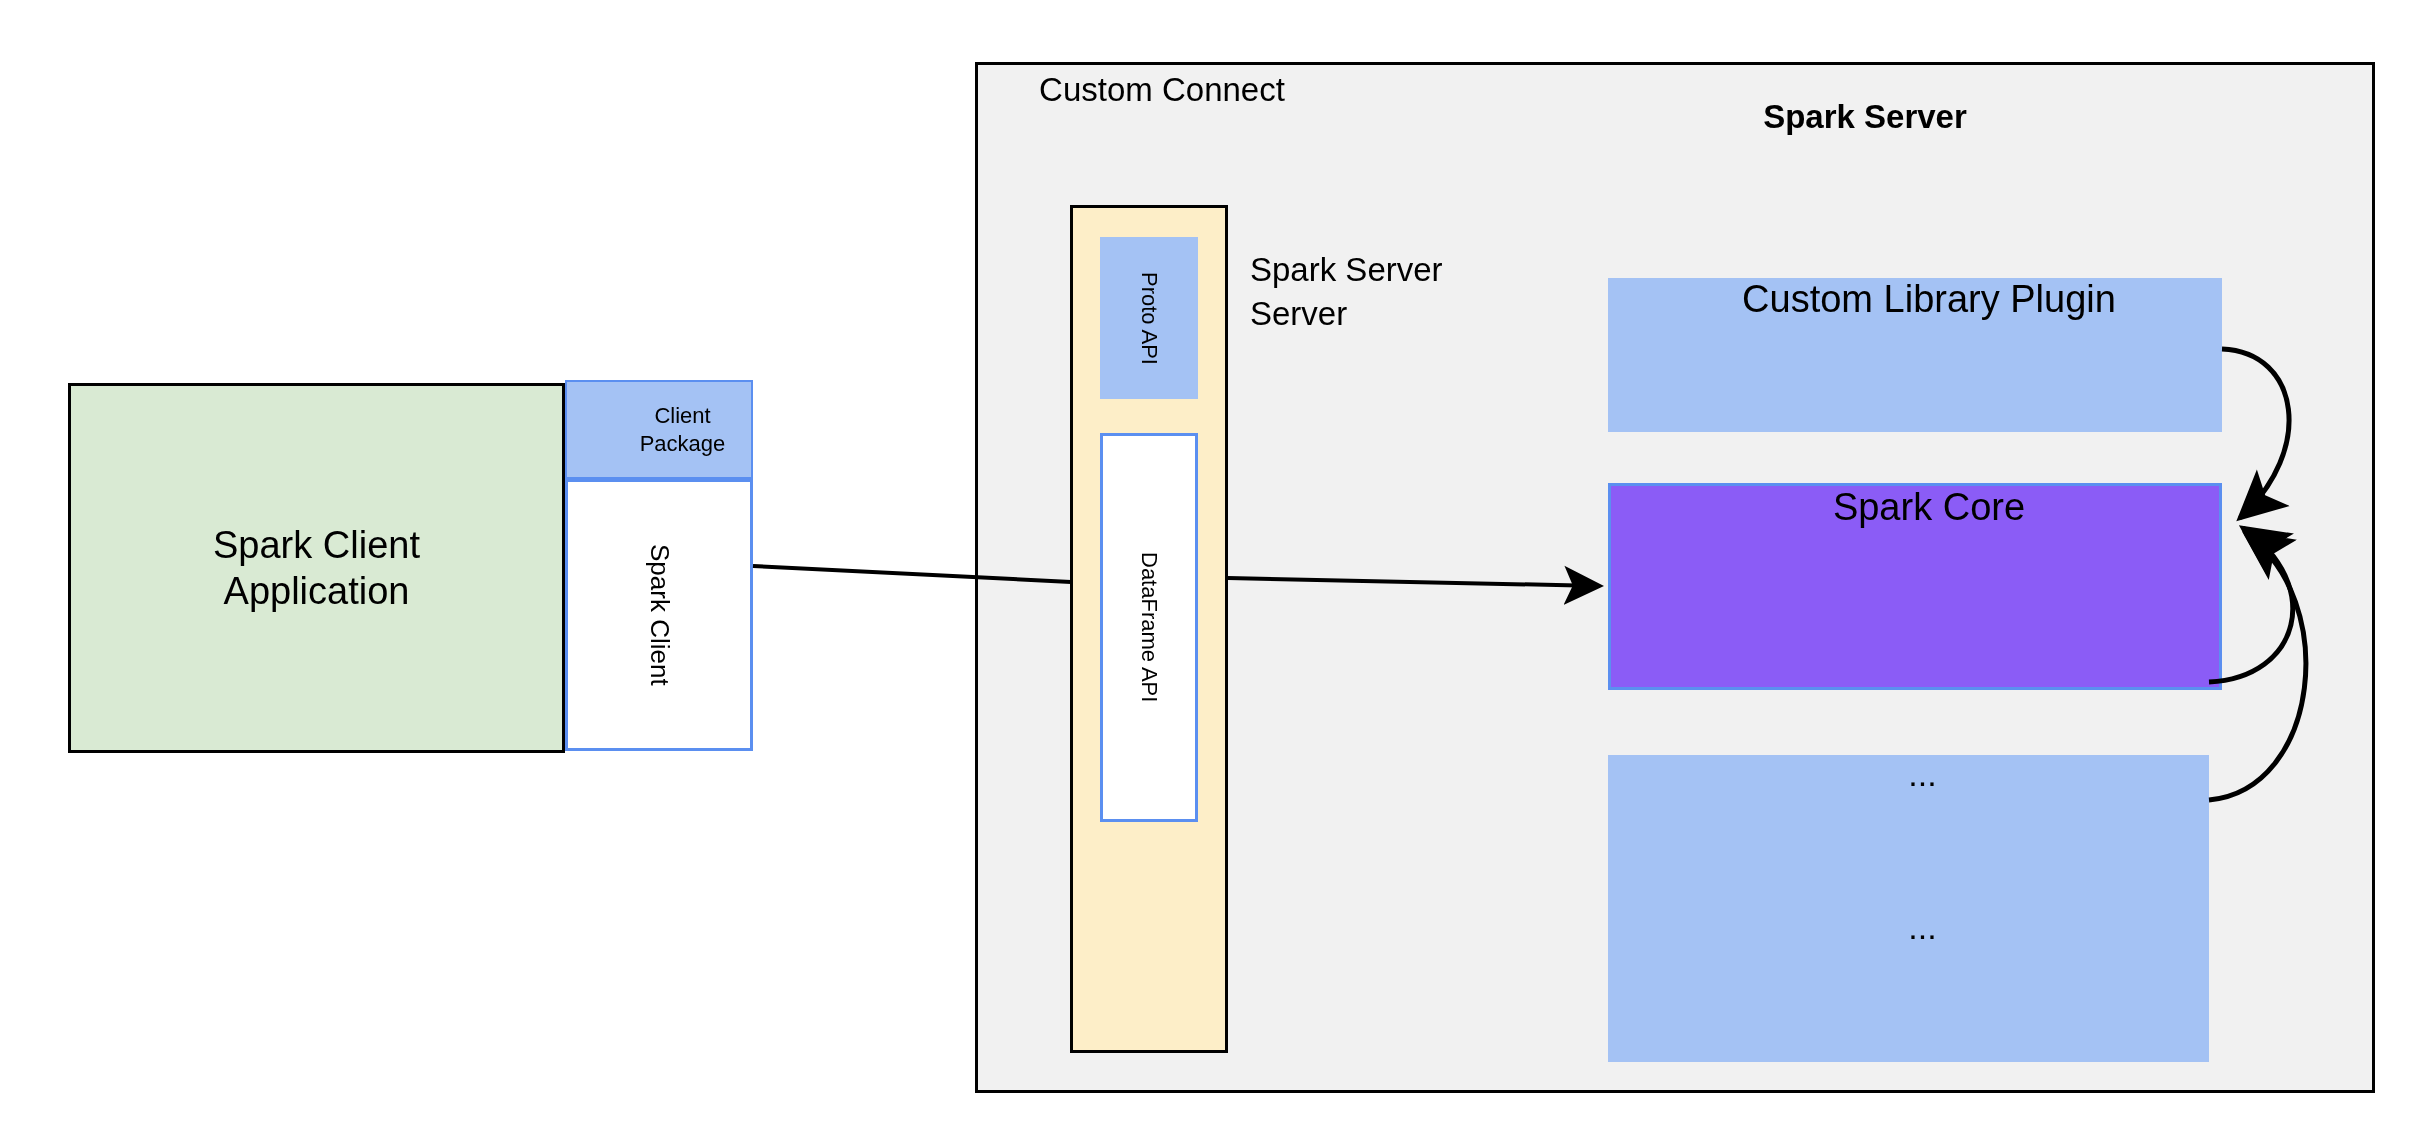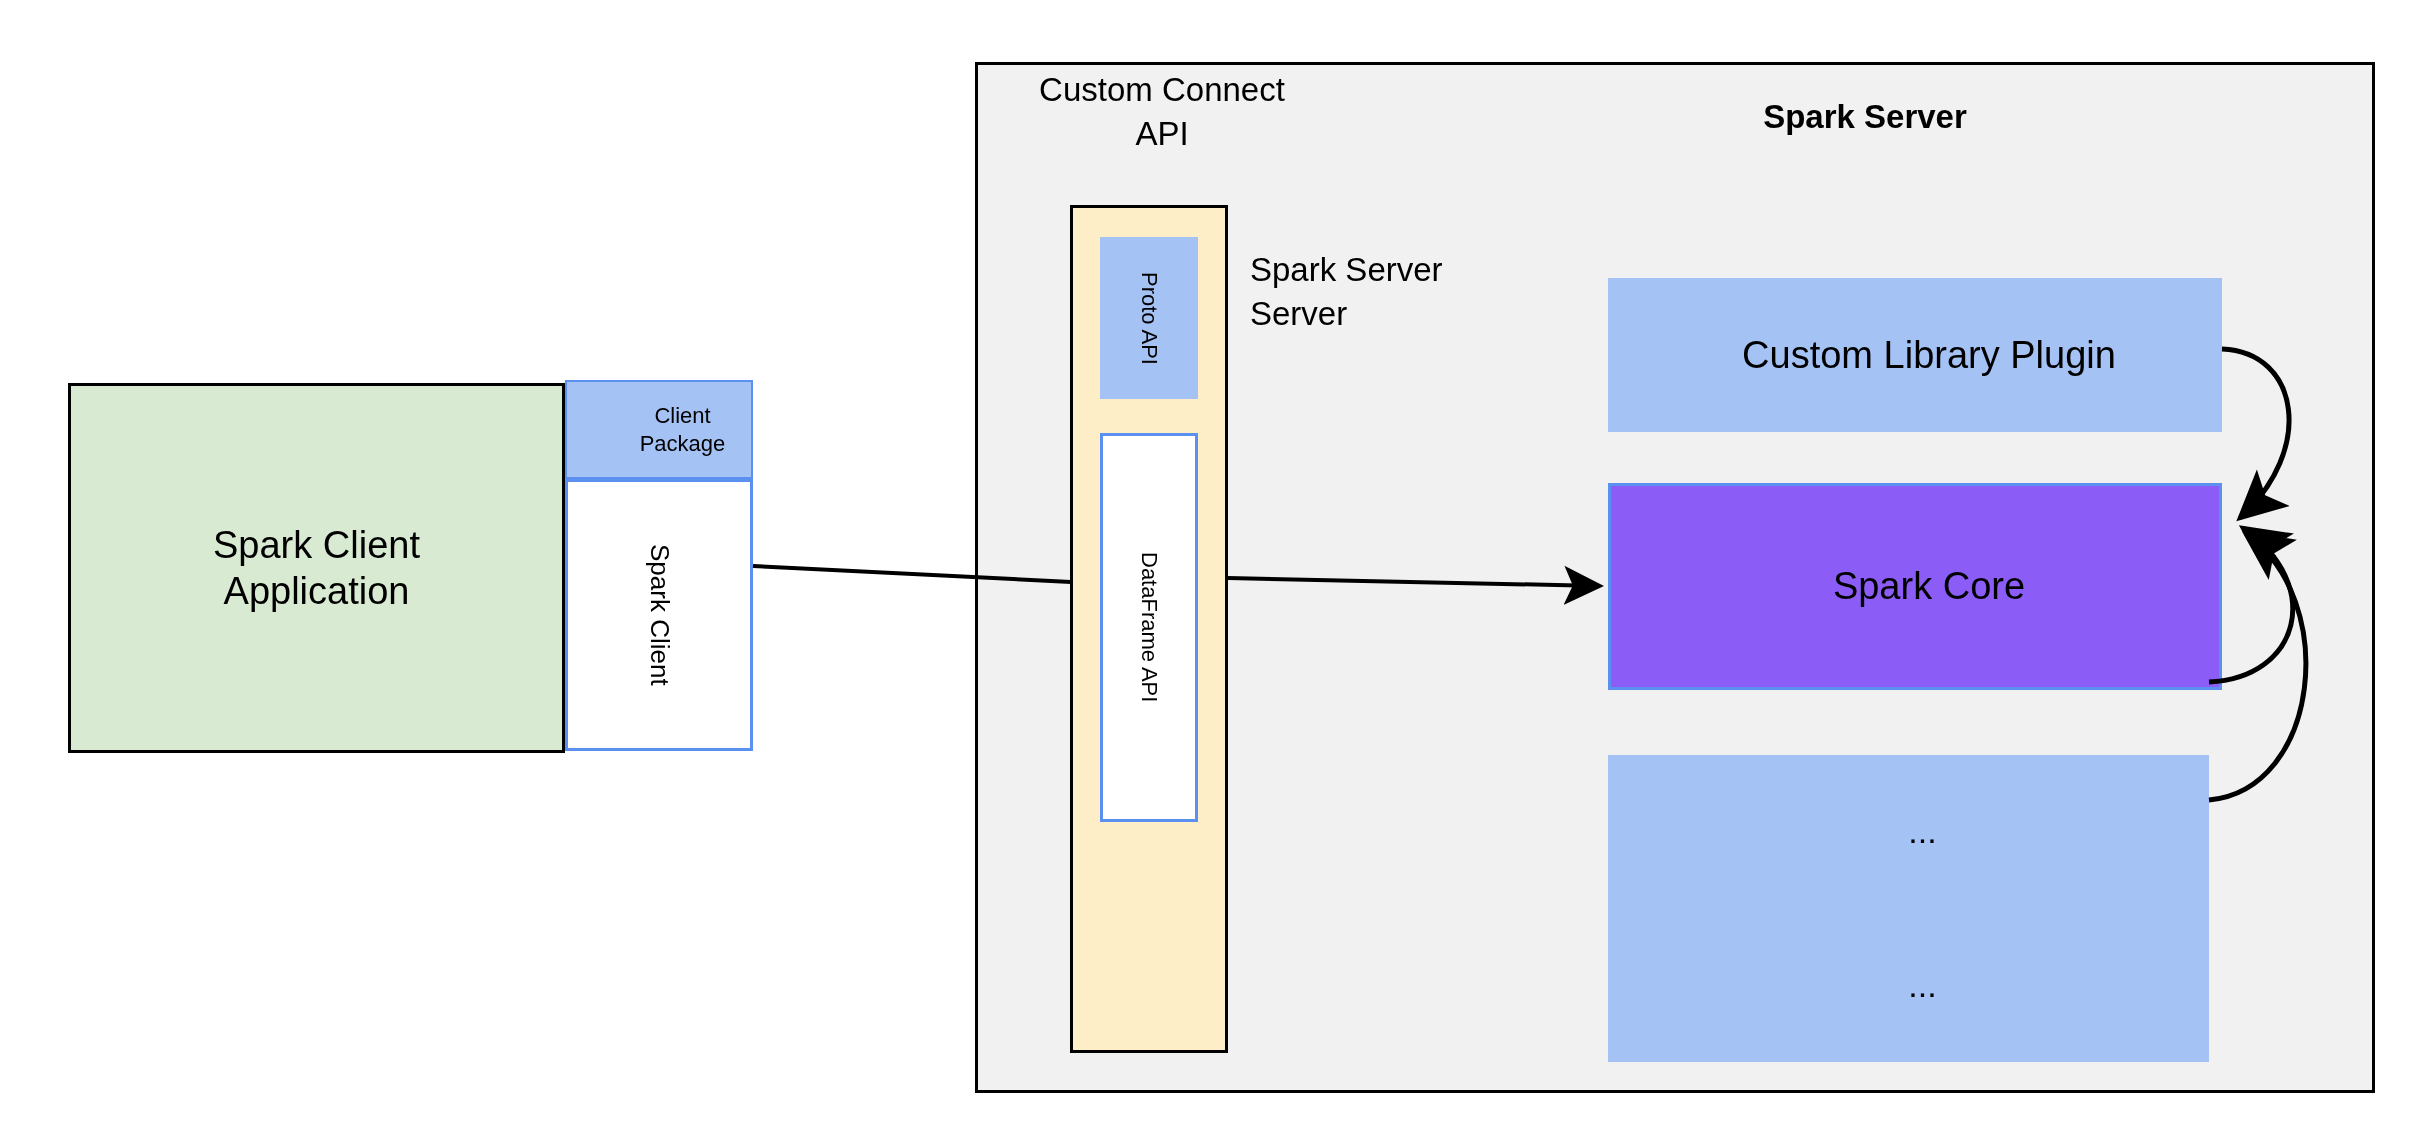--- a/index.html
+++ b/index.html
@@ -96,21 +96,21 @@
   .dataframe-api {
     left: 1100px; top: 433px; width: 98px; height: 389px;
     background: #ffffff;
     border: 3px solid #5b8ff0;
     display: flex; align-items: center; justify-content: center;
   }
   .dataframe-api .vtext { font-size: 22px; }
 
   
   .blk {
-    display: flex; align-items: center; justify-content: center;
+    display: flex; justify-content: center;
     text-align: center;
     padding-left: 28px;
   }
   .custom-plugin {
     left: 1608px; top: 278px; width: 614px; height: 154px;
     background: #a4c2f4;
     font-size: 38px;
   }
   .spark-core {
     left: 1608px; top: 483px; width: 614px; height: 207px;
@@ -137,21 +137,20 @@
 </style>
 </head>
 <body>
 
 <div id="canvas">
 
   <div class="abs server-container"></div>
 
   <div class="abs label-connect-api">
     <div>Custom Connect</div>
-    <div>API</div>
   </div>
 
   <div class="abs label-server-title">Spark Server</div>
 
   <div class="abs label-server-library">
     <div>Spark Server</div>
     <div>Server</div>
   </div>
 
   <div class="abs connect-col"></div>

